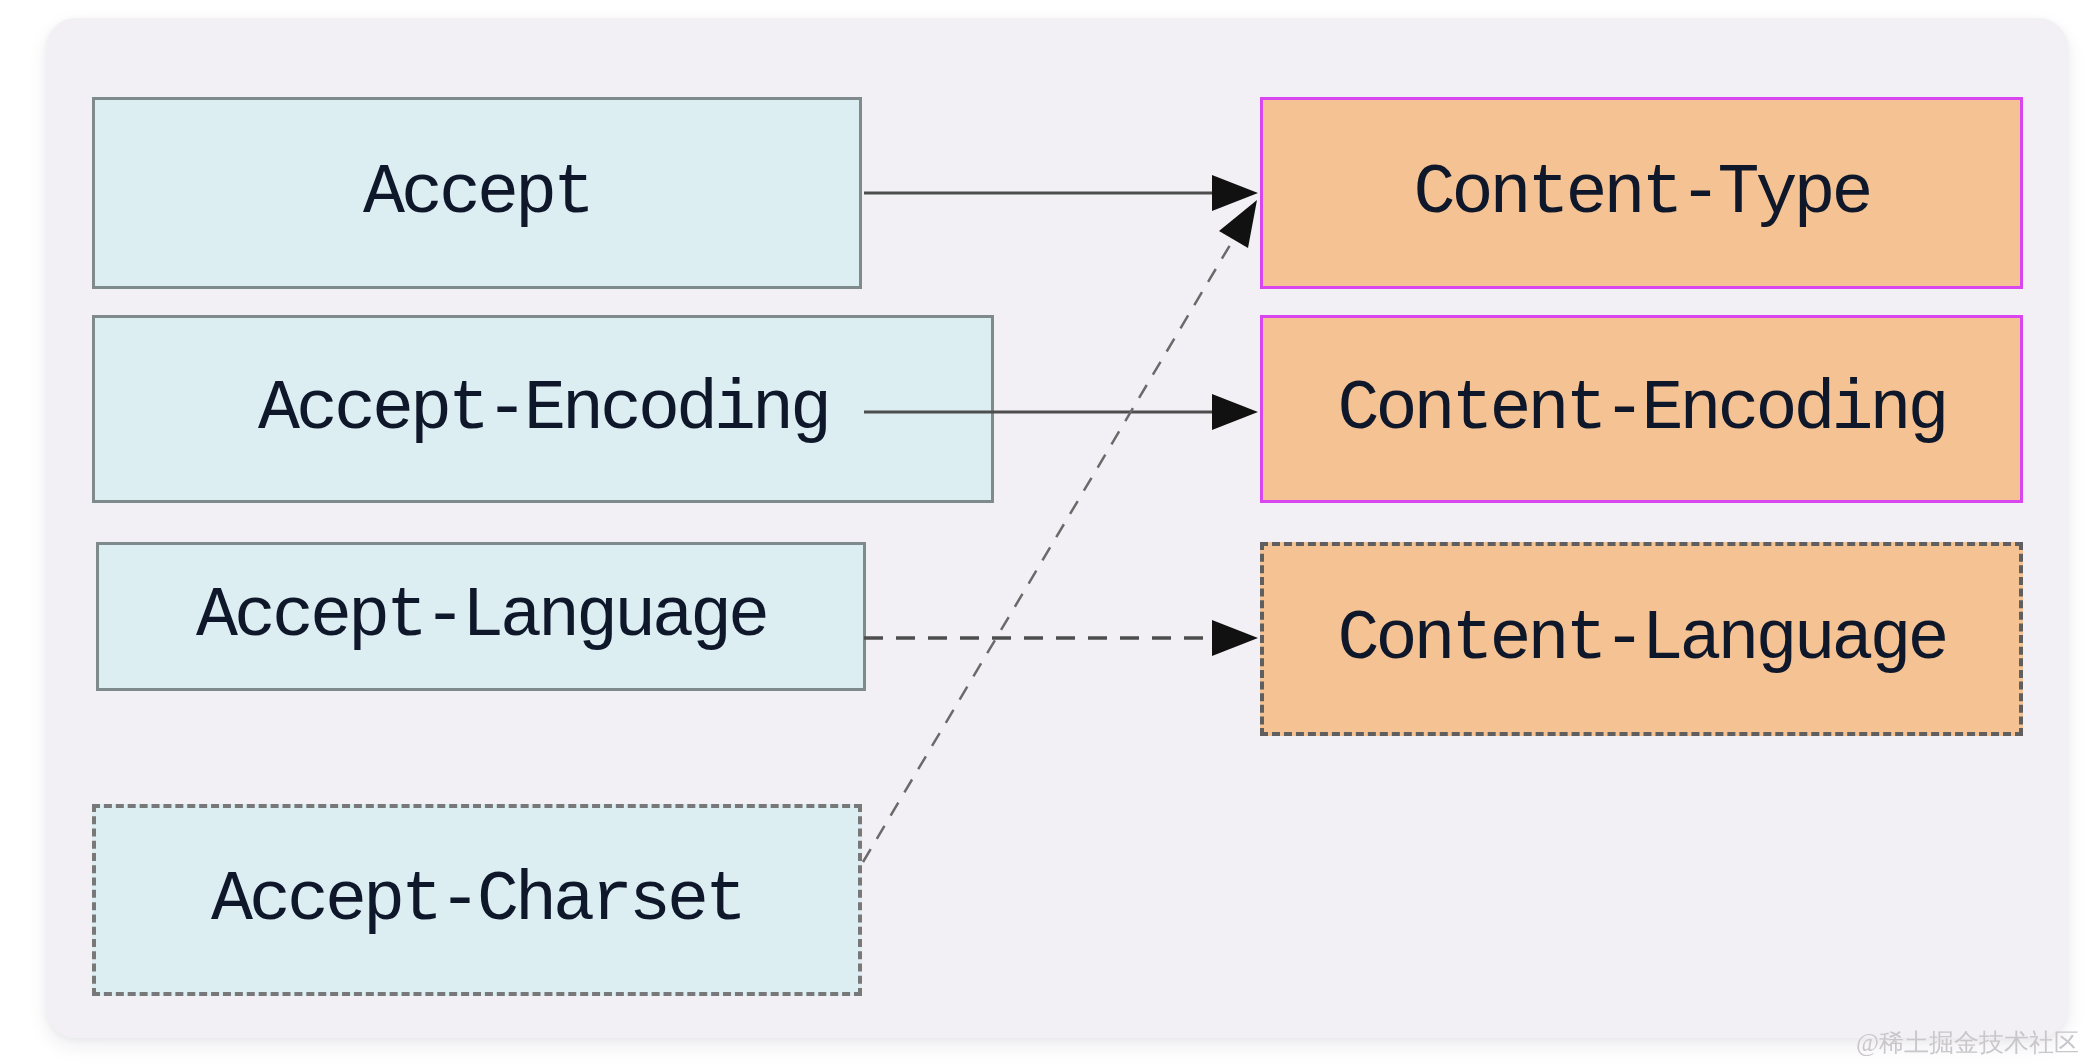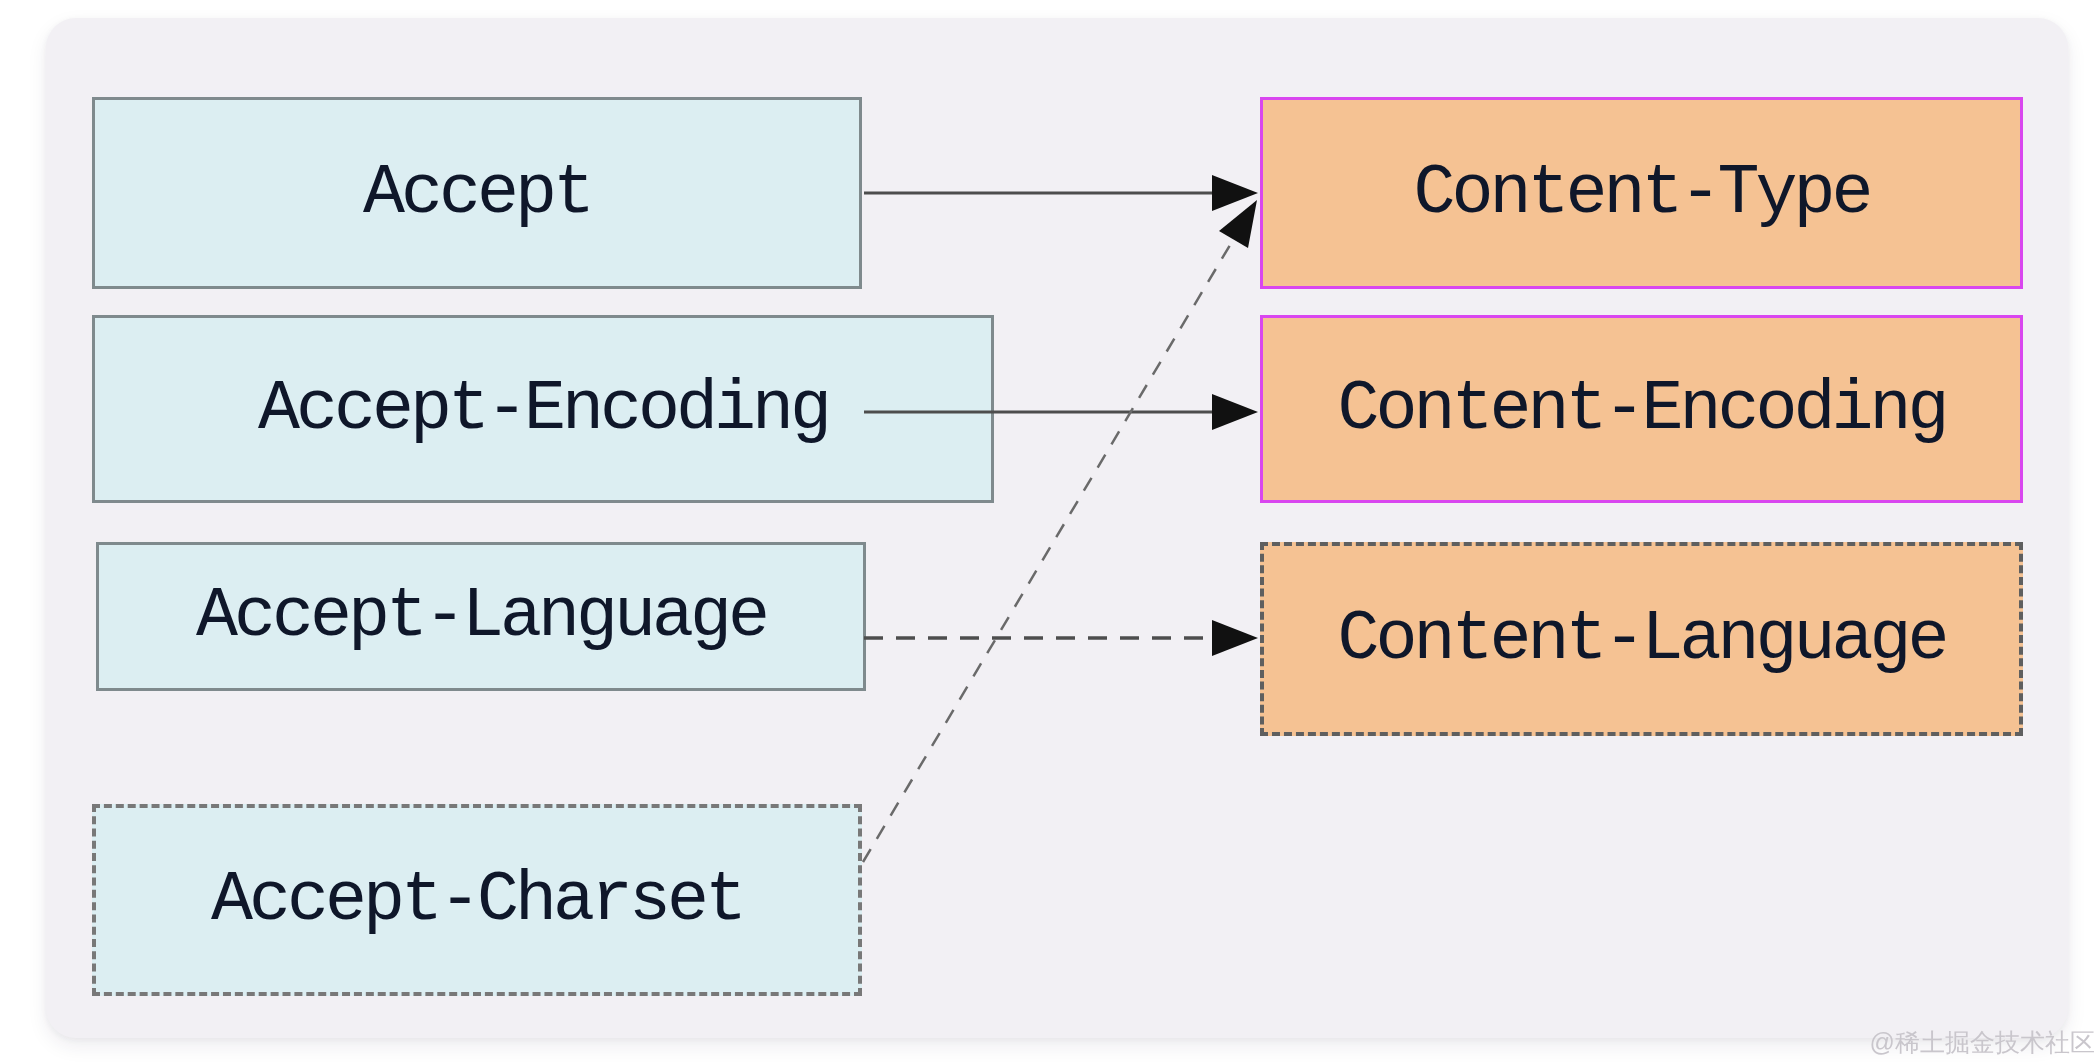--- a/index.html
+++ b/index.html
@@ -53,25 +53,25 @@
   .arrow-layer {
     position: absolute;
     left: 0;
     top: 0;
     width: 2099px;
     height: 1062px;
     pointer-events: none;
   }
   .watermark {
     position: absolute;
-    right: 4px;
+    right: 20px;
     top: 1026px;
     font-size: 25px;
     color: #c9c6cc;
-    font-family: Liberation Sans, sans-serif;
+    font-family: Liberation Serif, serif;
     letter-spacing: 0;
   }
 </style>
 </head>
 <body>
 
 <div class="stage">
 
   <div class="panel"></div>
 

